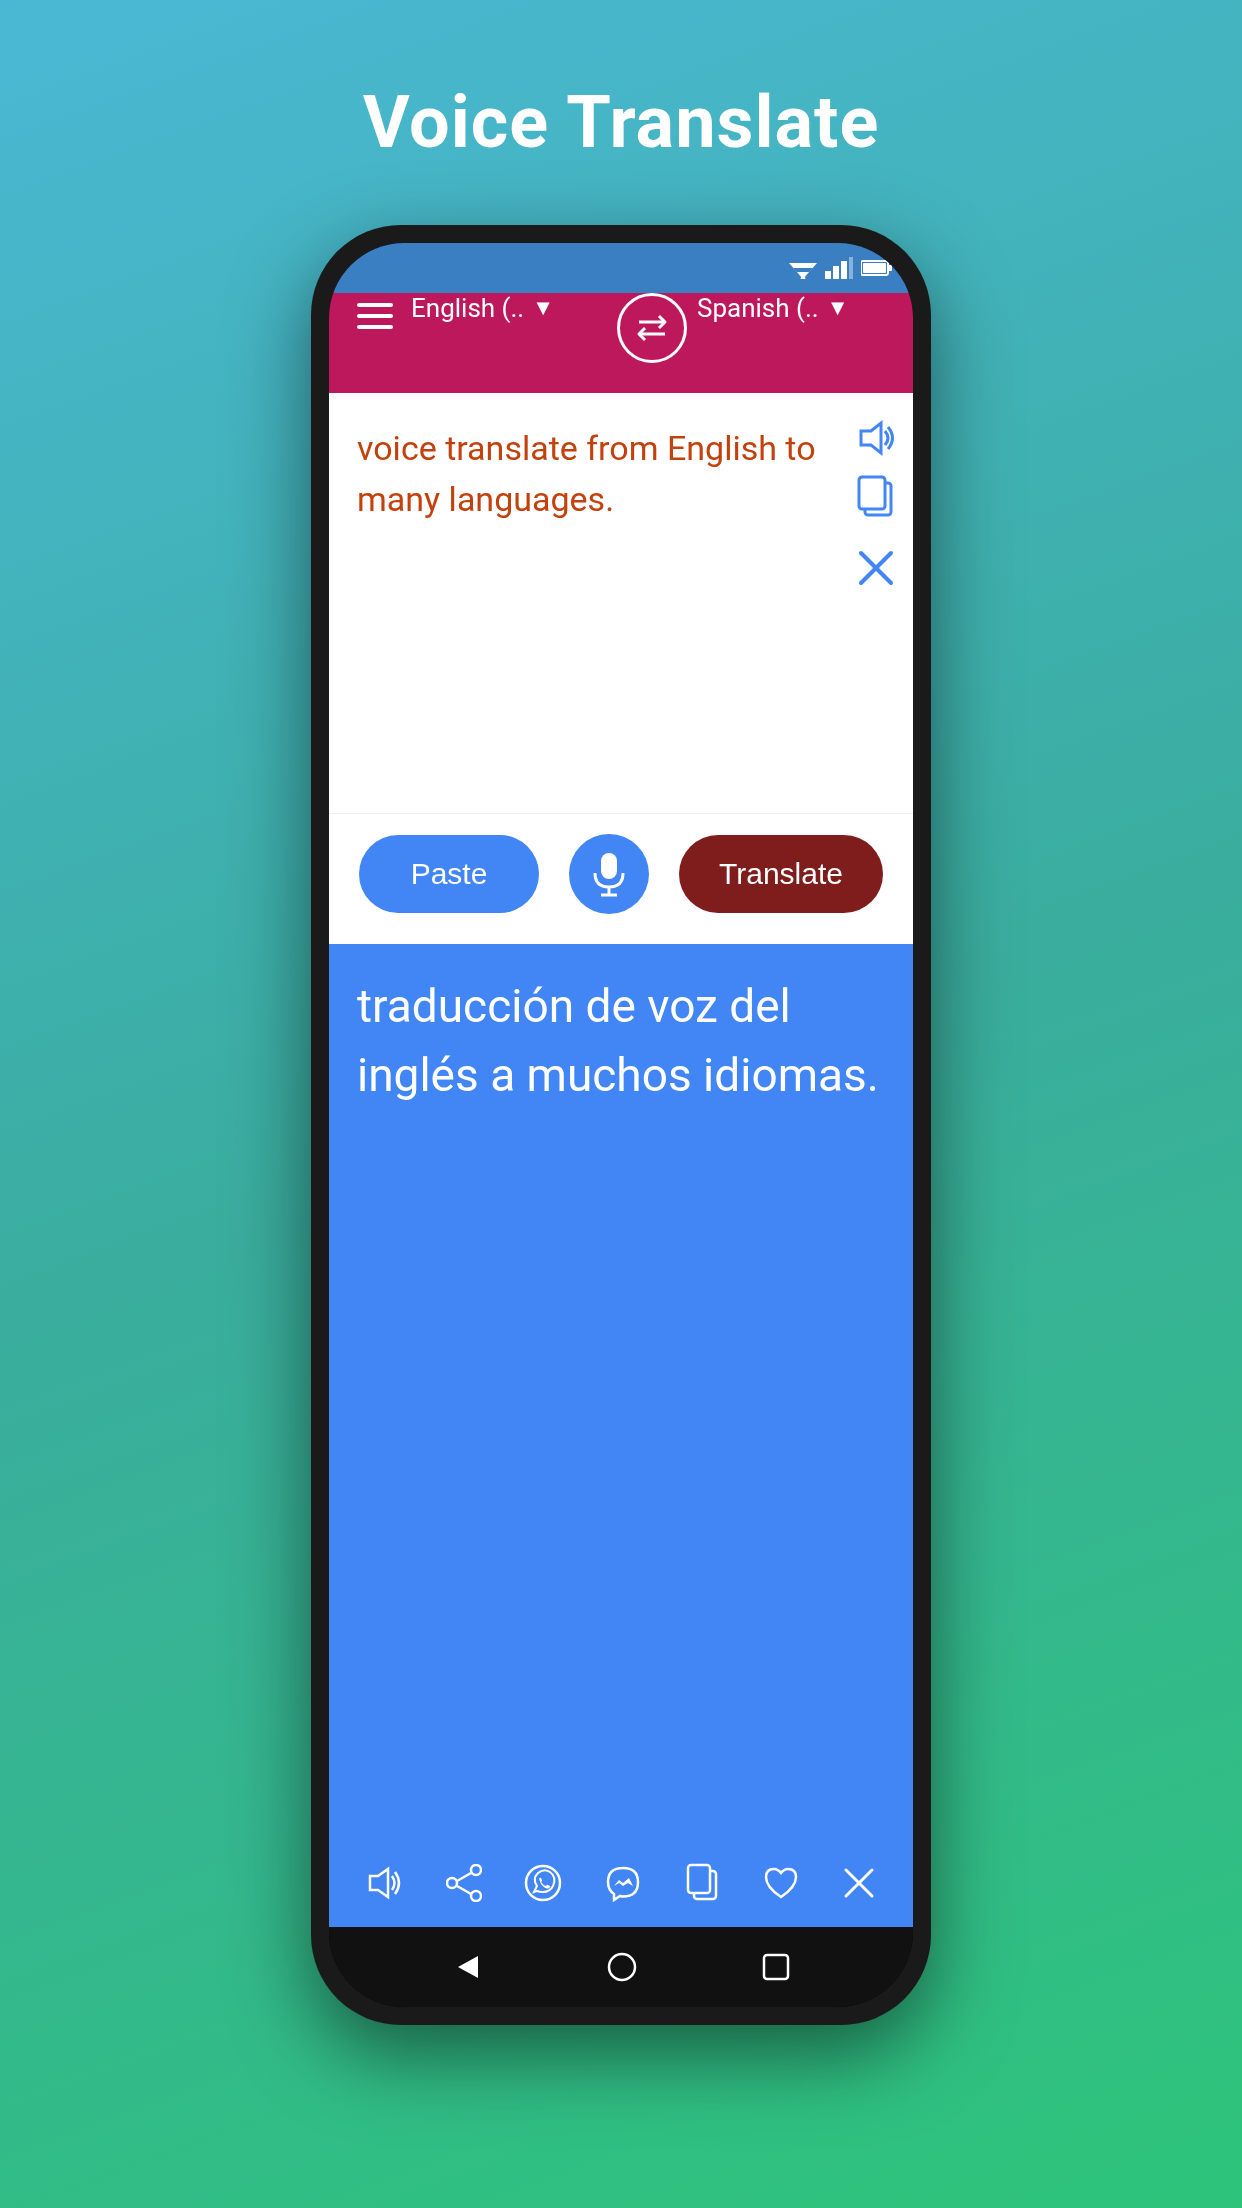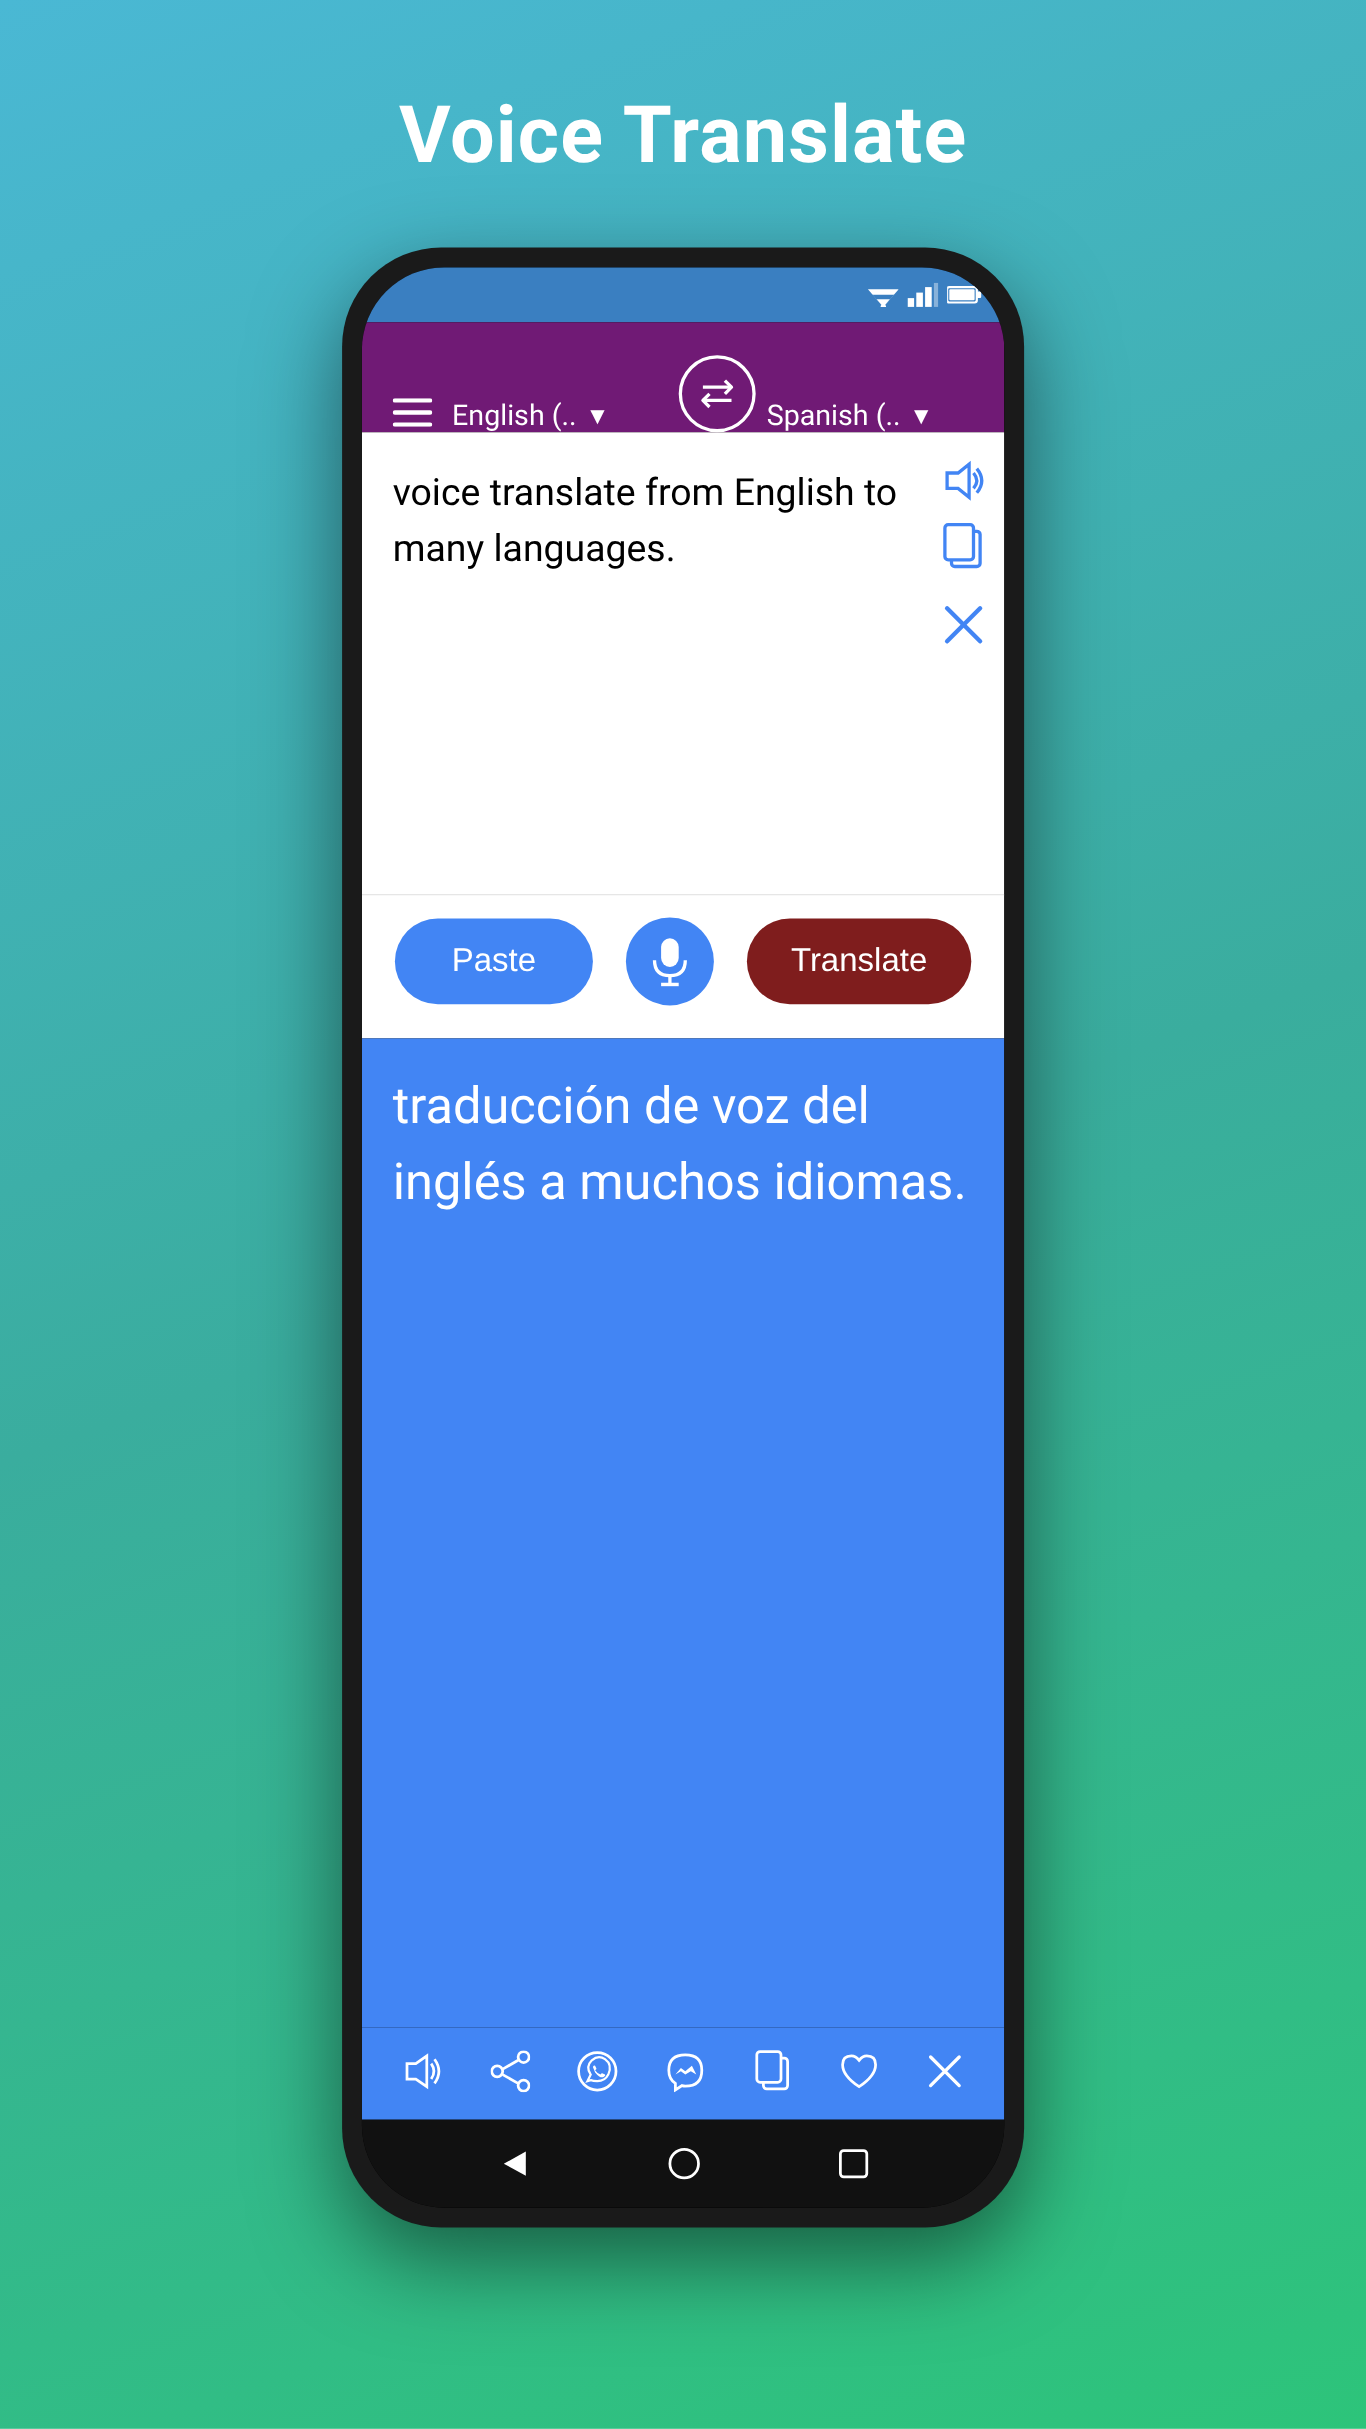--- a/index.html
+++ b/index.html
@@ -58,24 +58,24 @@
     }
 
     .status-icons {
       display: flex;
       align-items: center;
       gap: 8px;
     }
 
     
     .toolbar {
-      background: #701a75;
+      background: #be185d;
       height: 100px;
       display: flex;
-      align-items: flex-end;
+      align-items: flex-start;
       padding: 0 20px;
       gap: 10px;
     }
 
     .lang-selector {
       display: flex;
       align-items: center;
       gap: 8px;
       color: white;
       font-size: 26px;
@@ -113,21 +113,21 @@
     .source-panel {
       background: white;
       flex: 0 0 auto;
       min-height: 420px;
       position: relative;
       padding: 30px 90px 30px 28px;
     }
 
     .source-text {
       font-size: 34px;
-      color: #000000;
+      color: #c2410c;
       line-height: 1.5;
     }
 
     .source-actions {
       position: absolute;
       right: 16px;
       top: 20px;
       display: flex;
       flex-direction: column;
       gap: 18px;

